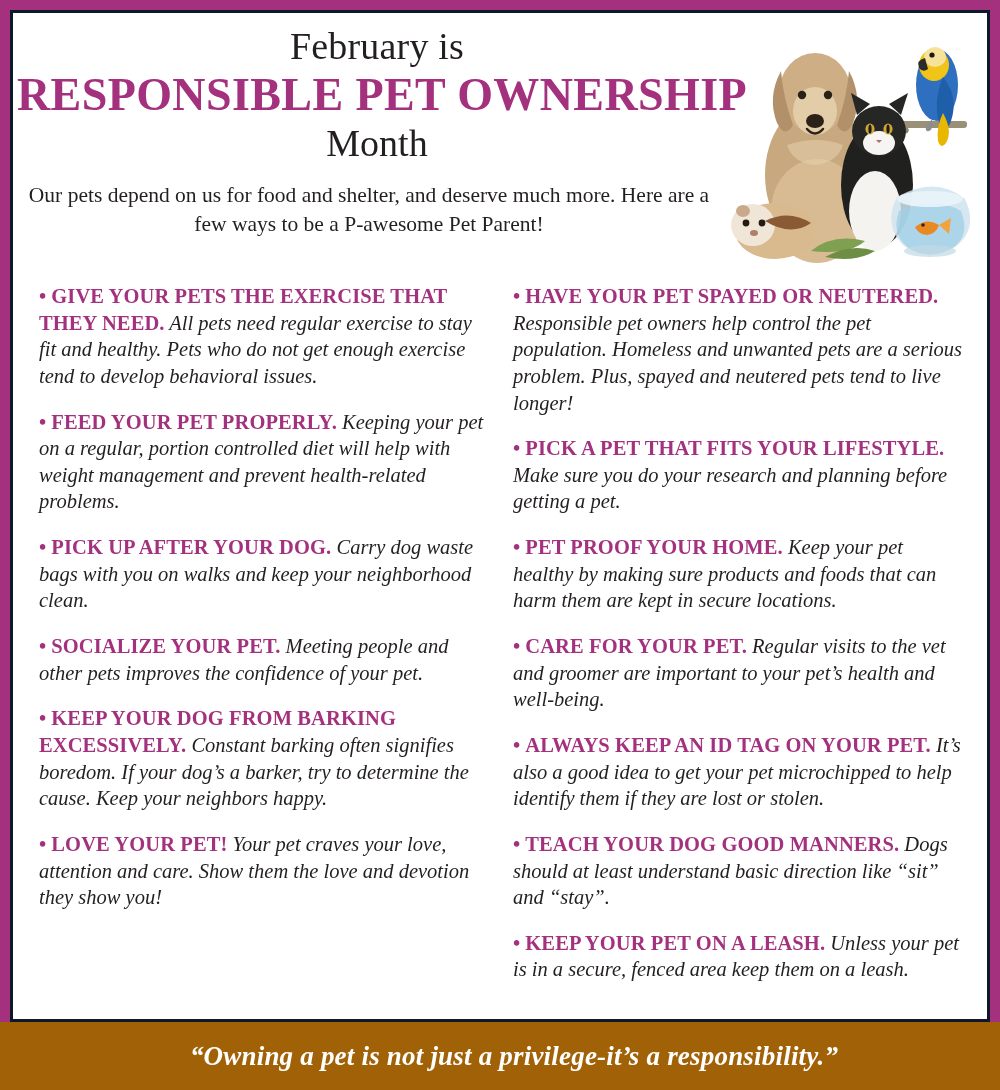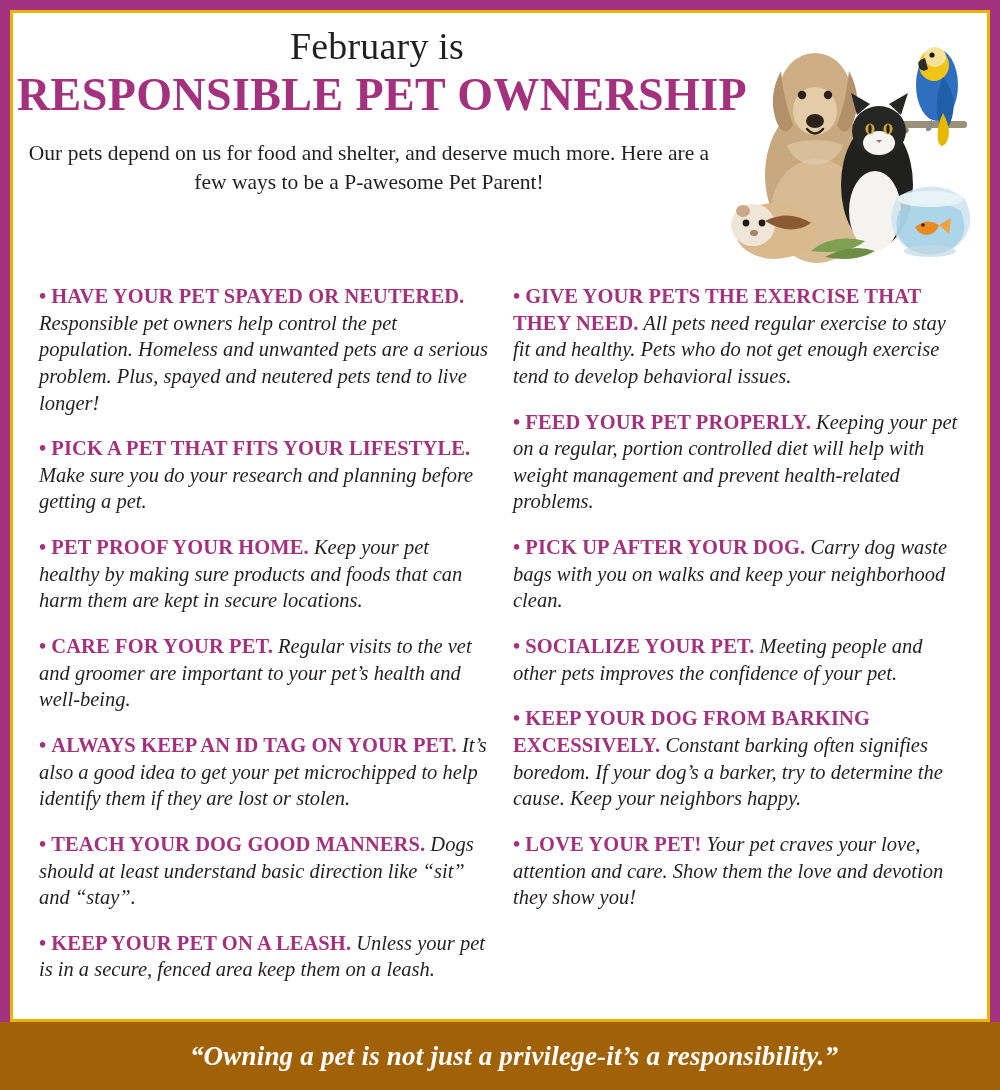--- a/index.html
+++ b/index.html
@@ -20,21 +20,21 @@
     box-sizing: border-box;
     background: #a4317e;
     padding: 10px 10px 0 10px;
   }
   .inner {
     position: relative;
     width: 980px;
     height: 1012px;
     box-sizing: border-box;
     background: #ffffff;
-    border: 3px solid #eab308;
+    border: 3px solid #0f172a;
     overflow: hidden;
   }
   
   .header {
     position: relative;
     padding: 14px 0 0 0;
     height: 260px;
     box-sizing: border-box;
   }
   .title-block {
@@ -135,20 +135,21 @@
 </head>
 <body>
 
 <div class="poster">
   <div class="inner">
 
     <div class="header">
       <div class="title-block">
         <div class="t-line1">February is</div>
         <div class="t-line2">RESPONSIBLE PET OWNERSHIP</div>
+        <div class="t-line3">Month</div>
       </div>
       <div class="subtitle">Our pets depend on us for food and shelter, and deserve much more. Here are a few ways to be a P-awesome Pet Parent!</div>
 
       <div class="animals">
         <svg viewBox="0 0 250 248" width="250" height="248" xmlns="http://www.w3.org/2000/svg">
 
           <g>
             <rect x="168" y="96" width="70" height="7" rx="3" fill="#9a9078"></rect>
             <rect x="150" y="100" width="30" height="6" rx="3" fill="#8c8268" transform="rotate(12 165 103)"></rect>
           </g>
@@ -217,20 +218,53 @@
             <ellipse cx="201" cy="226" rx="26" ry="6" fill="#c2d8e4" opacity="0.7"></ellipse>
           </g>
         </svg>
       </div>
     </div>
 
     <div class="columns">
       <div class="col">
         <div class="tip">
           <span class="bullet">•</span>
+          <span class="head">GIVE YOUR PETS THE EXERCISE THAT THEY NEED.</span>
+          <span class="body">All pets need regular exercise to stay fit and healthy. Pets who do not get enough exercise tend to develop behavioral issues.</span>
+        </div>
+        <div class="tip">
+          <span class="bullet">•</span>
+          <span class="head">FEED YOUR PET PROPERLY.</span>
+          <span class="body">Keeping your pet on a regular, portion controlled diet will help with weight management and prevent health-related problems.</span>
+        </div>
+        <div class="tip">
+          <span class="bullet">•</span>
+          <span class="head">PICK UP AFTER YOUR DOG.</span>
+          <span class="body">Carry dog waste bags with you on walks and keep your neighborhood clean.</span>
+        </div>
+        <div class="tip">
+          <span class="bullet">•</span>
+          <span class="head">SOCIALIZE YOUR PET.</span>
+          <span class="body">Meeting people and other pets improves the confidence of your pet.</span>
+        </div>
+        <div class="tip">
+          <span class="bullet">•</span>
+          <span class="head">KEEP YOUR DOG FROM BARKING EXCESSIVELY.</span>
+          <span class="body">Constant barking often signifies boredom. If your dog’s a barker, try to determine the cause. Keep your neighbors happy.</span>
+        </div>
+        <div class="tip">
+          <span class="bullet">•</span>
+          <span class="head">LOVE YOUR PET!</span>
+          <span class="body">Your pet craves your love, attention and care. Show them the love and devotion they show you!</span>
+        </div>
+      </div>
+
+      <div class="col">
+        <div class="tip">
+          <span class="bullet">•</span>
           <span class="head">HAVE YOUR PET SPAYED OR NEUTERED.</span>
           <span class="body">Responsible pet owners help control the pet population. Homeless and unwanted pets are a serious problem.  Plus, spayed and neutered pets tend to live longer!</span>
         </div>
         <div class="tip">
           <span class="bullet">•</span>
           <span class="head">PICK A PET THAT FITS YOUR LIFESTYLE.</span>
           <span class="body">Make sure you do your research and planning before getting a pet.</span>
         </div>
         <div class="tip">
           <span class="bullet">•</span>
@@ -249,53 +283,20 @@
         </div>
         <div class="tip">
           <span class="bullet">•</span>
           <span class="head">TEACH YOUR DOG GOOD MANNERS.</span>
           <span class="body">Dogs should at least understand basic direction like “sit” and “stay”.</span>
         </div>
         <div class="tip">
           <span class="bullet">•</span>
           <span class="head">KEEP YOUR PET ON A LEASH.</span>
           <span class="body">Unless your pet is in a secure, fenced area keep them on a leash.</span>
-        </div>
-      </div>
-
-      <div class="col">
-        <div class="tip">
-          <span class="bullet">•</span>
-          <span class="head">GIVE YOUR PETS THE EXERCISE THAT THEY NEED.</span>
-          <span class="body">All pets need regular exercise to stay fit and healthy. Pets who do not get enough exercise tend to develop behavioral issues.</span>
-        </div>
-        <div class="tip">
-          <span class="bullet">•</span>
-          <span class="head">FEED YOUR PET PROPERLY.</span>
-          <span class="body">Keeping your pet on a regular, portion controlled diet will help with weight management and prevent health-related problems.</span>
-        </div>
-        <div class="tip">
-          <span class="bullet">•</span>
-          <span class="head">PICK UP AFTER YOUR DOG.</span>
-          <span class="body">Carry dog waste bags with you on walks and keep your neighborhood clean.</span>
-        </div>
-        <div class="tip">
-          <span class="bullet">•</span>
-          <span class="head">SOCIALIZE YOUR PET.</span>
-          <span class="body">Meeting people and other pets improves the confidence of your pet.</span>
-        </div>
-        <div class="tip">
-          <span class="bullet">•</span>
-          <span class="head">KEEP YOUR DOG FROM BARKING EXCESSIVELY.</span>
-          <span class="body">Constant barking often signifies boredom. If your dog’s a barker, try to determine the cause. Keep your neighbors happy.</span>
-        </div>
-        <div class="tip">
-          <span class="bullet">•</span>
-          <span class="head">LOVE YOUR PET!</span>
-          <span class="body">Your pet craves your love, attention and care. Show them the love and devotion they show you!</span>
         </div>
       </div>
     </div>
 
   </div>
 
   <div class="footer">
     <div class="footer-text">“Owning a pet is not just a privilege-it’s a responsibility.”</div>
   </div>
 </div>

